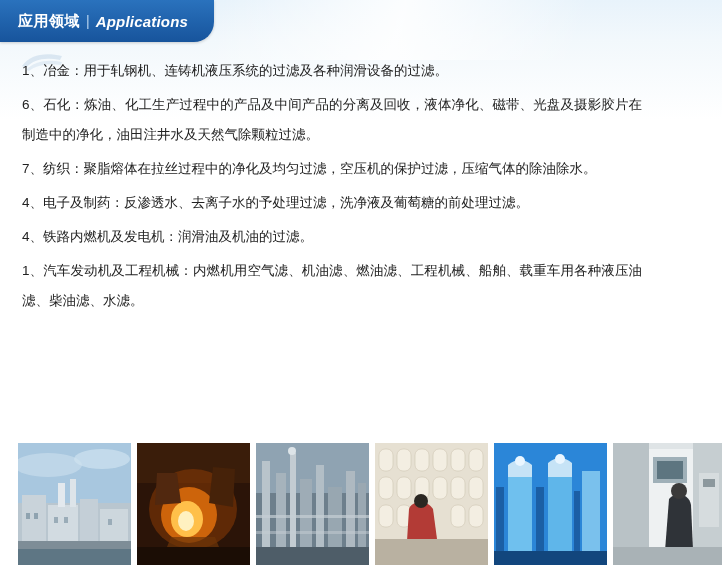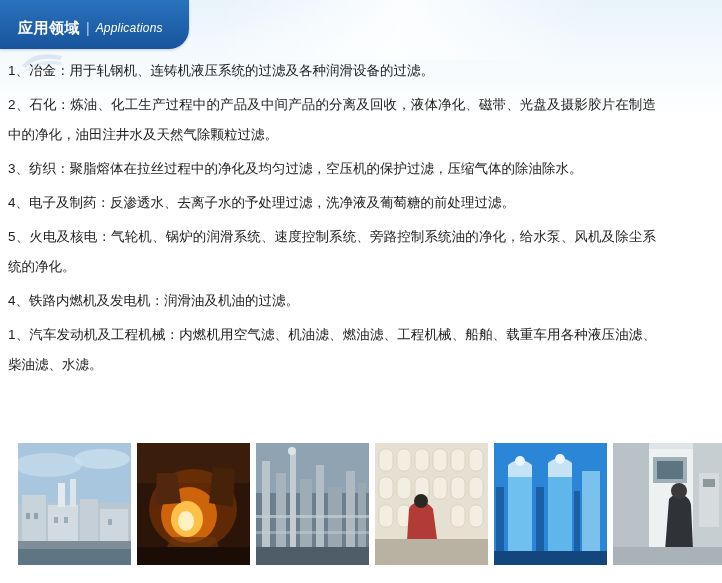--- a/index.html
+++ b/index.html
@@ -26,21 +26,21 @@
     left: 0; top: 0;
     width: 722px; height: 60px;
     background: linear-gradient(105deg, rgba(255,255,255,0) 30%, rgba(255,255,255,0.85) 55%, rgba(255,255,255,0) 80%);
     pointer-events: none;
   }
   .title-tab {
     position: absolute;
     left: 0;
     top: 0;
     height: 42px;
-    padding: 7px 26px 0 18px;
+    padding: 0 26px 0 18px;
     display: flex;
     align-items: center;
     background: #1a5fa8;
     background: linear-gradient(to bottom, #2a72bd 0%, #17549c 100%);
     border-radius: 0 0 20px 0;
     box-shadow: 0 1px 3px rgba(0,0,0,0.18);
     z-index: 5;
   }
   .title-cn {
     color: #ffffff;
@@ -48,40 +48,40 @@
     font-weight: bold;
     letter-spacing: 0.5px;
   }
   .title-sep {
     color: #b7d4ee;
     font-size: 14px;
     margin: 0 6px;
   }
   .title-en {
     color: #ffffff;
-    font-size: 12px;
-    font-weight: normal;
+    font-size: 15px;
+    font-weight: bold;
     font-style: italic;
     letter-spacing: 0.2px;
   }
   .watermark {
     position: absolute;
     left: 20px;
     top: 50px;
     width: 44px;
     height: 22px;
     opacity: 0.22;
     pointer-events: none;
   }
   .content {
     position: absolute;
     left: 0;
     top: 56px;
     width: 664px;
-    padding: 0 8px;
+    padding: 0 22px;
     box-sizing: border-box;
   }
   .para {
     color: #222222;
     font-size: 13.5px;
     line-height: 30px;
     margin: 0 0 4px 0;
     text-align: justify;
   }
   .gallery {
@@ -115,24 +115,23 @@
 
   <div class="watermark">
     <svg width="44" height="22" viewBox="0 0 44 22">
       <path d="M2 16 C10 4, 26 2, 42 6 L40 10 C26 7, 13 9, 6 18 Z" fill="#7fa8cc"></path>
       <path d="M6 20 C14 11, 28 9, 42 12 L41 15 C29 13, 16 15, 9 21 Z" fill="#9dbfdb"></path>
     </svg>
   </div>
 
   <div class="content">
     <p class="para">1、冶金：用于轧钢机、连铸机液压系统的过滤及各种润滑设备的过滤。</p>
-    <p class="para">2、石化：炼油、化工生产过程中的产品及中间产品的分离及回收，液体净化、磁带、光盘及摄影胶片在制造中的净化，油田注井水及天然气除颗粒过滤。</p>
-    <p class="para">3、纺织：聚脂熔体在拉丝过程中的净化及均匀过滤，空压机的保护过滤，压缩气体的除油除水。</p>
+    <p class="para">6、石化：炼油、化工生产过程中的产品及中间产品的分离及回收，液体净化、磁带、光盘及摄影胶片在制造中的净化，油田注井水及天然气除颗粒过滤。</p>
+    <p class="para">7、纺织：聚脂熔体在拉丝过程中的净化及均匀过滤，空压机的保护过滤，压缩气体的除油除水。</p>
     <p class="para">4、电子及制药：反渗透水、去离子水的予处理过滤，洗净液及葡萄糖的前处理过滤。</p>
-    <p class="para">5、火电及核电：气轮机、锅炉的润滑系统、速度控制系统、旁路控制系统油的净化，给水泵、风机及除尘系统的净化。</p>
     <p class="para">4、铁路内燃机及发电机：润滑油及机油的过滤。</p>
     <p class="para">1、汽车发动机及工程机械：内燃机用空气滤、机油滤、燃油滤、工程机械、船舶、载重车用各种液压油滤、柴油滤、水滤。</p>
   </div>
 
   <div class="gallery">
 
     <div class="photo">
       <svg width="113" height="122" viewBox="0 0 113 122">
         <rect width="113" height="122" fill="#9dbcd6"></rect>
         <rect y="0" width="113" height="62" fill="#a8c7df"></rect>

